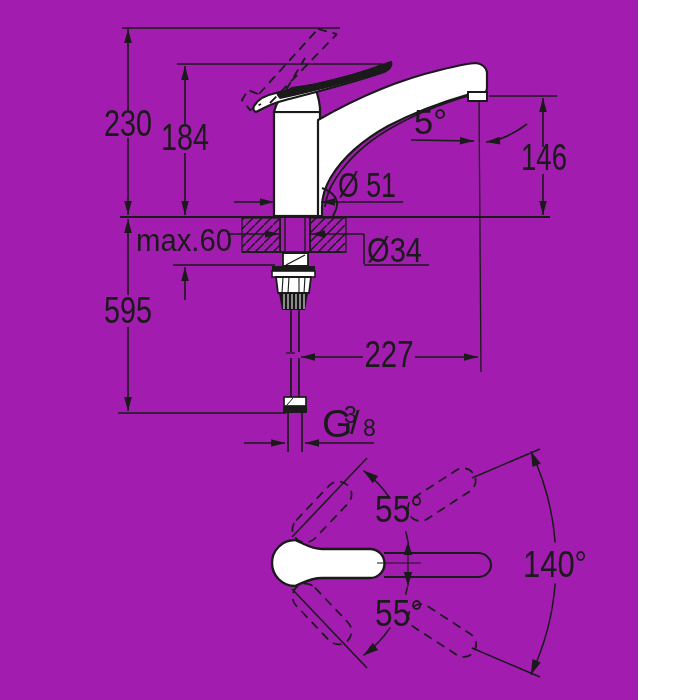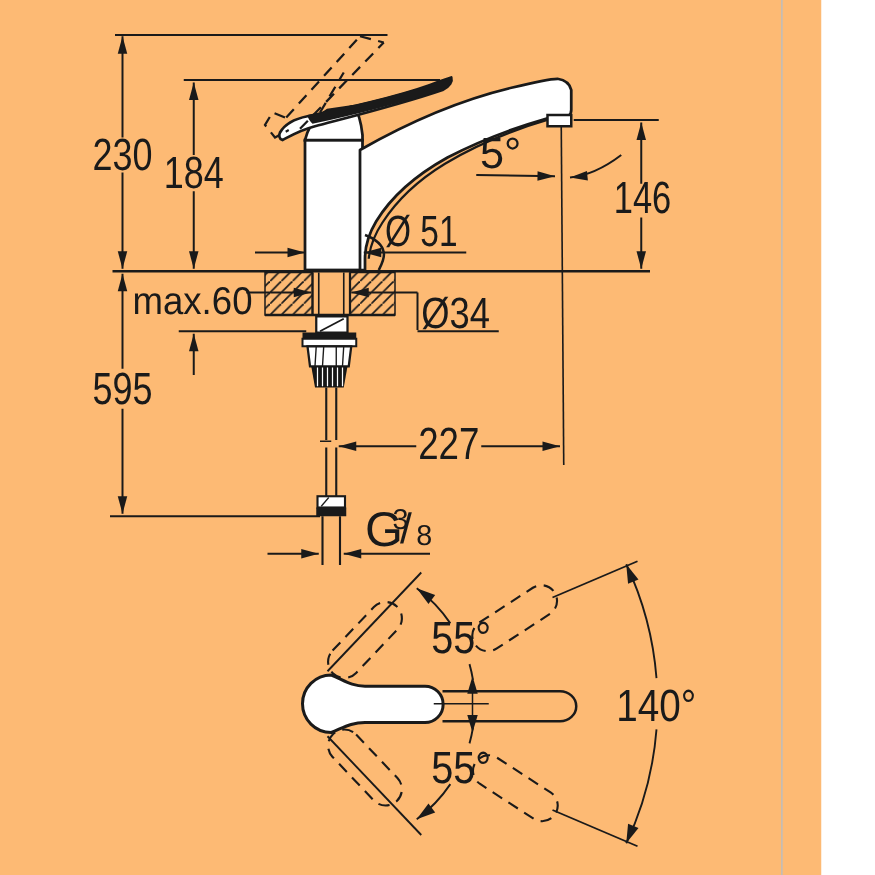--- a/index.html
+++ b/index.html
@@ -1,16 +1,16 @@
 <!DOCTYPE html>
 <html><head>
 <meta charset="utf-8">
 <style>
   html,body{margin:0;padding:0;background:#fff;}
-  .stage{position:relative;width:657px;height:700px;background:#fdba74;overflow:hidden;}
+  .stage{position:relative;width:608px;height:700px;background:#a21caf;overflow:hidden;padding-left:30px;}
   svg text{font-family:"Liberation Sans",sans-serif;fill:#1a1a1a;}
   .ln{stroke:#1a1a1a;fill:none;}
   .dash{stroke:#1a1a1a;fill:none;stroke-dasharray:9 6;}
   .whitefill{fill:#ffffff;stroke:#1a1a1a;}
   .blackfill{fill:#1a1a1a;stroke:none;}
 </style>
 </head>
 <body>
 
 <div class="stage">

